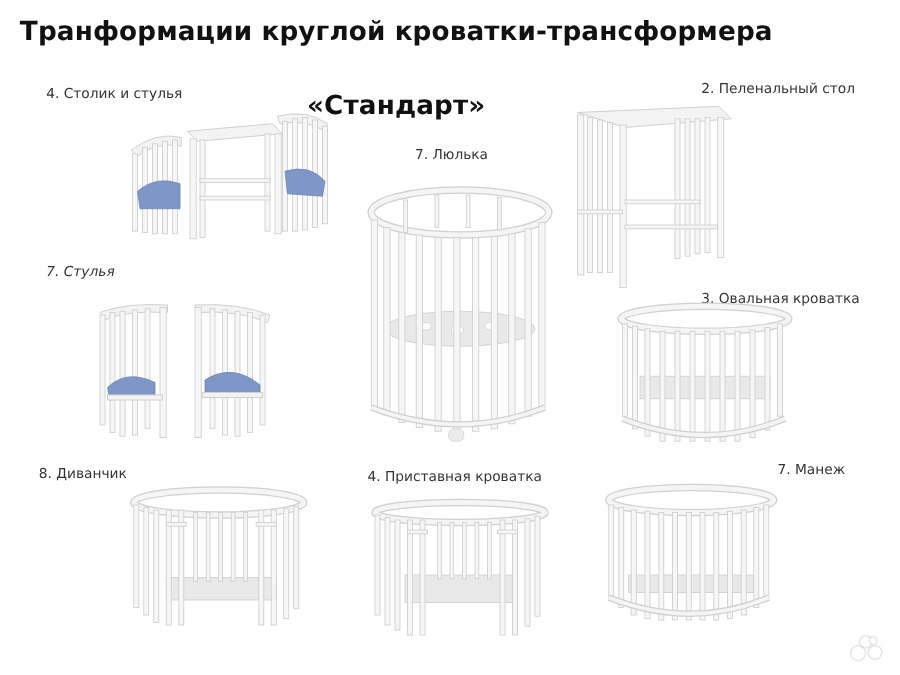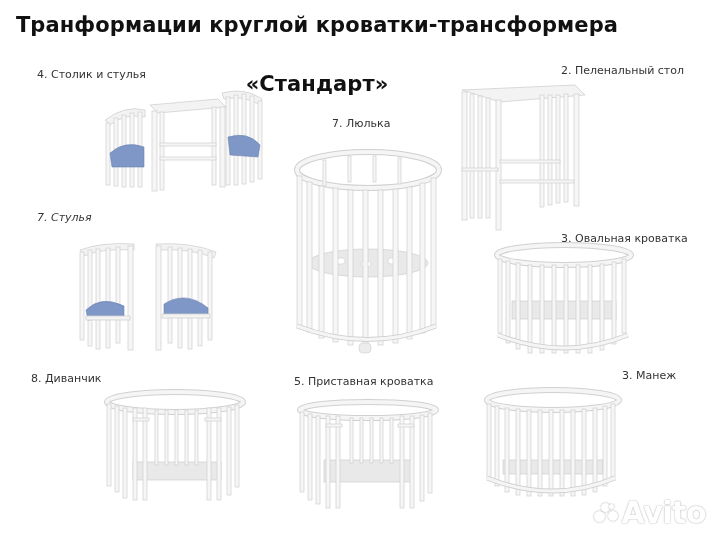--- a/index.html
+++ b/index.html
@@ -23,22 +23,22 @@
 
 <div class="title t1">Транформации круглой кроватки-трансформера</div>
 <div class="title t2">«Стандарт»</div>
 
 <div class="label" style="left:37px;top:68px;">4. Столик и стулья</div>
 <div class="label" style="left:561px;top:64px;">2. Пеленальный стол</div>
 <div class="label" style="left:332px;top:117px;">7. Люлька</div>
 <div class="label" style="left:37px;top:211px;font-style:italic;">7. Стулья</div>
 <div class="label" style="left:561px;top:232px;">3. Овальная кроватка</div>
 <div class="label" style="left:31px;top:372px;">8. Диванчик</div>
-<div class="label" style="left:294px;top:375px;">5. Приставная кроватка</div>
-<div class="label" style="left:622px;top:369px;">3. Манеж</div>
+<div class="label" style="left:294px;top:375px;">4. Приставная кроватка</div>
+<div class="label" style="left:622px;top:369px;">7. Манеж</div>
 
 <div class="fig" style="left:100px;top:85px;">
   <svg width="170" height="110" viewBox="0 0 170 110">
 
     <path class="w" d="M5 35 Q25 20 45 25 L45 32 Q25 28 10 40 Z"></path>
     <g class="bar">
       <rect x="6" y="38" width="4" height="62"></rect>
         <rect x="14" y="33" width="4" height="68"></rect>
         <rect x="22" y="30" width="4" height="72"></rect>
       <rect x="30" y="28" width="4" height="74"></rect>
@@ -252,14 +252,13 @@
   </svg>
 </div>
 
 <div class="avito">
   <div class="dots" style="position:relative;width:26px;height:22px;">
     <span style="left:1px;top:9px;width:11px;height:11px;"></span>
     <span style="left:8px;top:1px;width:9px;height:9px;"></span>
     <span style="left:15px;top:9px;width:10px;height:10px;"></span>
     <span style="left:16px;top:2px;width:5px;height:5px;"></span>
   </div>
-  <span class="avito-text">Avito</span>
 </div>
 
 </body></html>

